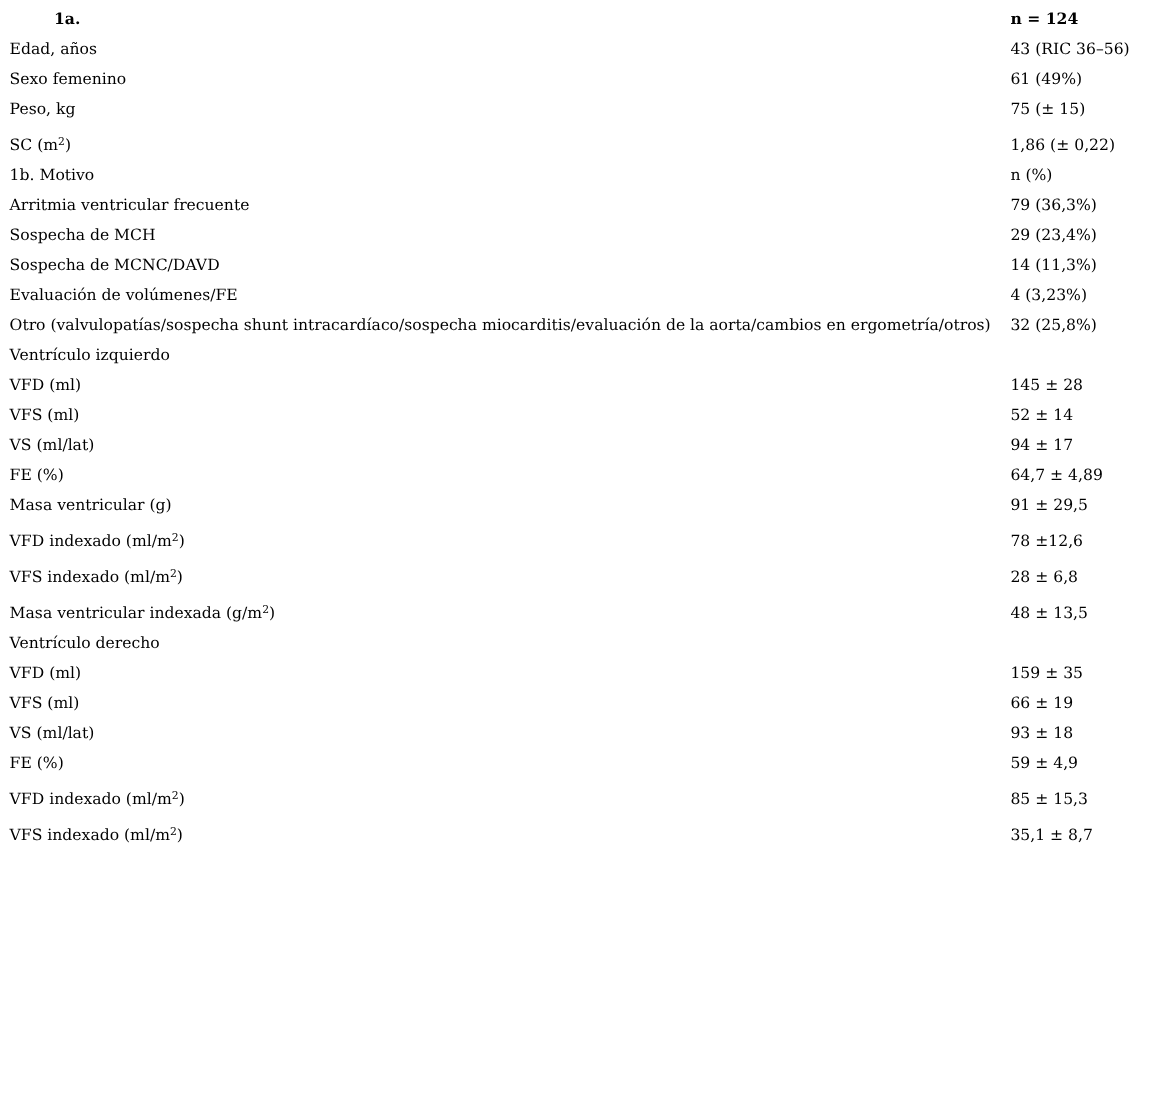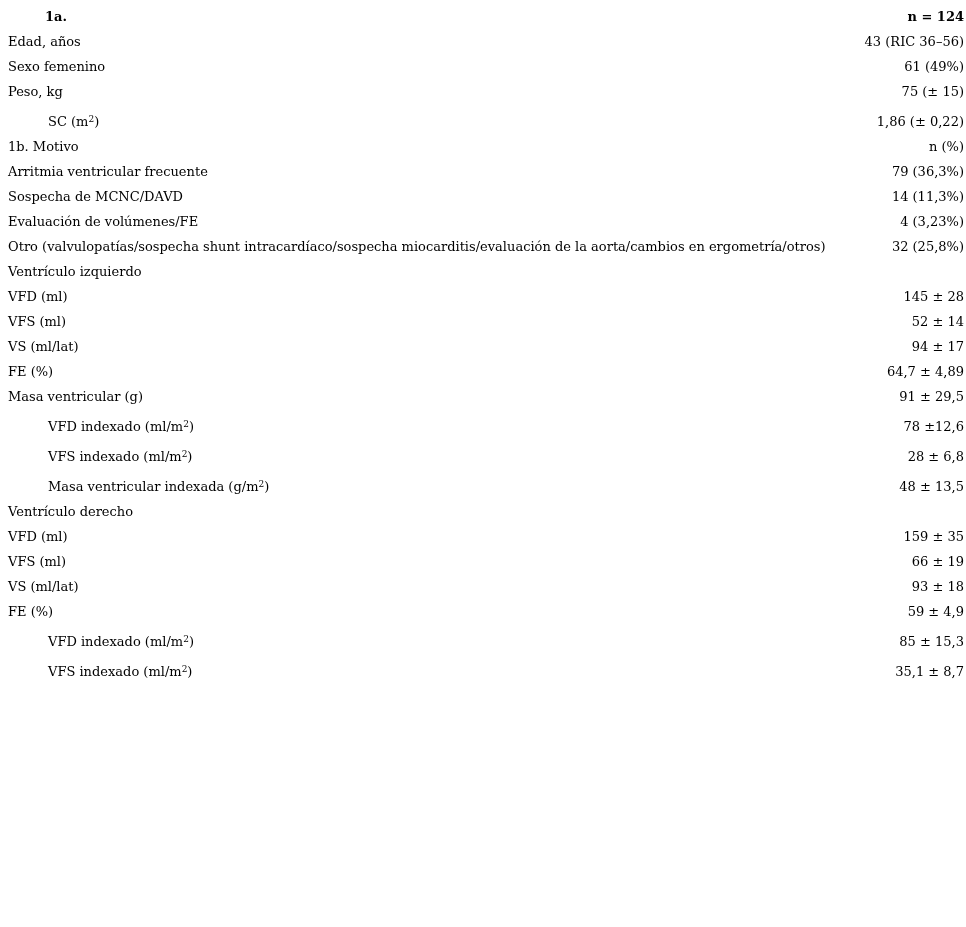--- a/index.html
+++ b/index.html
@@ -19,35 +19,34 @@
     padding: 4px 2px 0 8px;
   }
   .row {
     display: flex;
     align-items: baseline;
     height: 25px;
     line-height: 25px;
   }
   .row.tall {
     padding-top: 5px;
-    margin-left: 40px;
   }
   .row.bold {
     font-weight: bold;
     margin-left: 37px;
   }
   .label {
     flex: 1 1 0;
     min-width: 0;
     white-space: nowrap;
     text-align: left;
   }
   .value {
     flex: 0 0 122px;
-    text-align: right;
+    text-align: left;
     white-space: nowrap;
   }
   sup.lsup {
     font-size: 9px;
     line-height: 0;
     vertical-align: 4px;
   }
 </style>
 </head>
 <body>
@@ -83,20 +82,24 @@
   <div class="row">
     <span class="label"><span class="lpre">1b. Motivo</span><sup class="lsup"></sup><span class="lend"></span></span>
     <span class="value">n (%)</span>
   </div>
 
   <div class="row">
     <span class="label"><span class="lpre">Arritmia ventricular frecuente</span><sup class="lsup"></sup><span class="lend"></span></span>
     <span class="value">79 (36,3%)</span>
   </div>
 
+  <div class="row">
+    <span class="label"><span class="lpre">Sospecha de MCH</span><sup class="lsup"></sup><span class="lend"></span></span>
+    <span class="value">29 (23,4%)</span>
+  </div>
 
   <div class="row">
     <span class="label"><span class="lpre">Sospecha de MCNC/DAVD</span><sup class="lsup"></sup><span class="lend"></span></span>
     <span class="value">14 (11,3%)</span>
   </div>
 
   <div class="row">
     <span class="label"><span class="lpre">Evaluación de volúmenes/FE</span><sup class="lsup"></sup><span class="lend"></span></span>
     <span class="value">4 (3,23%)</span>
   </div>

